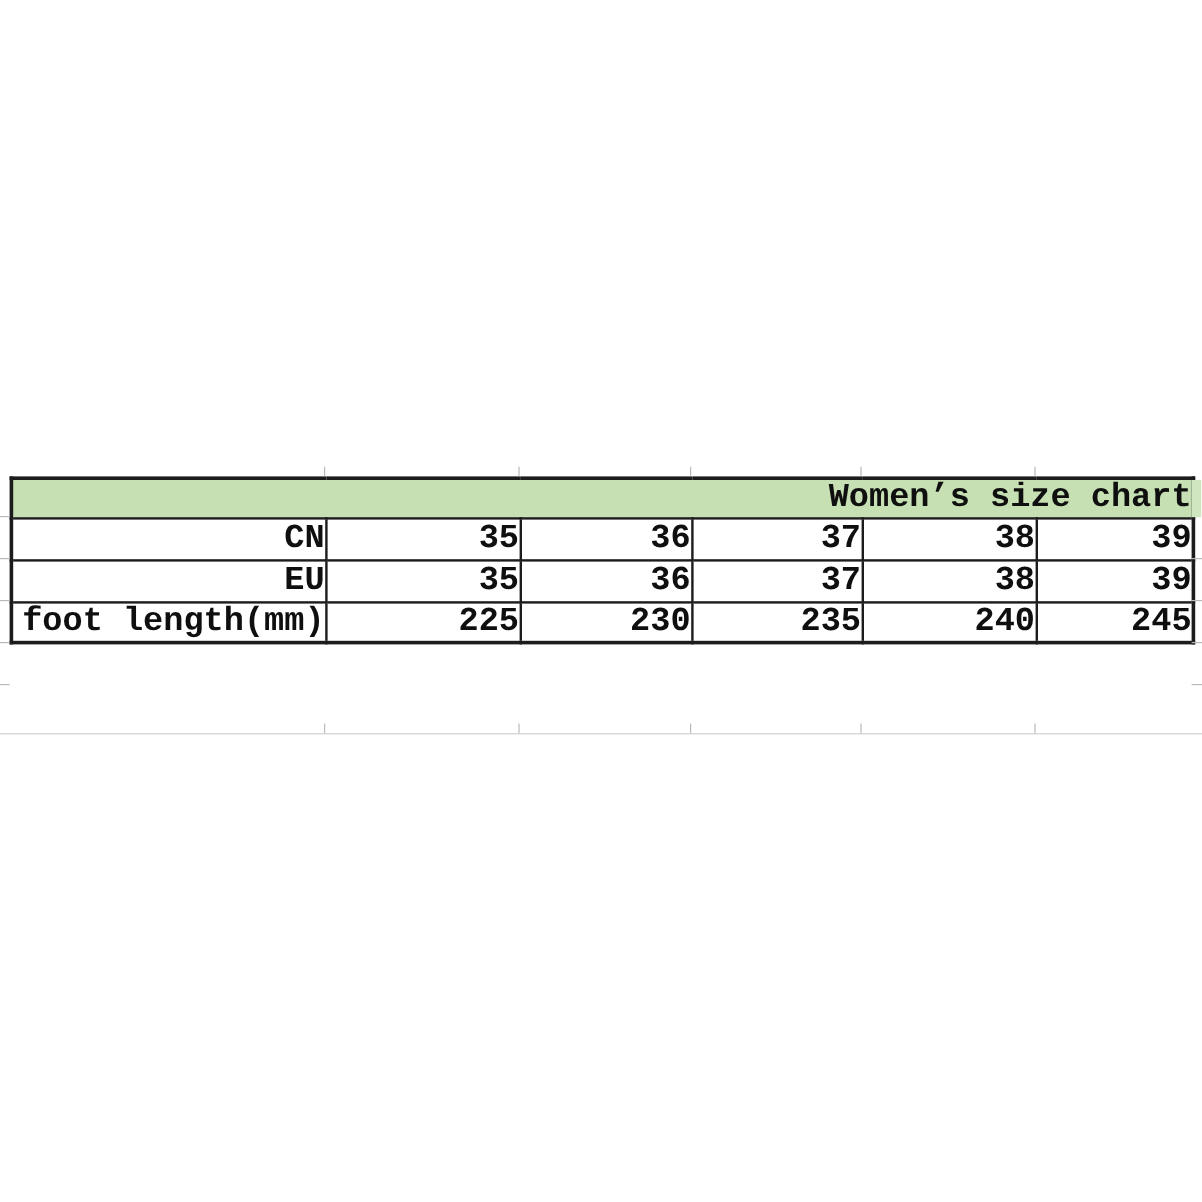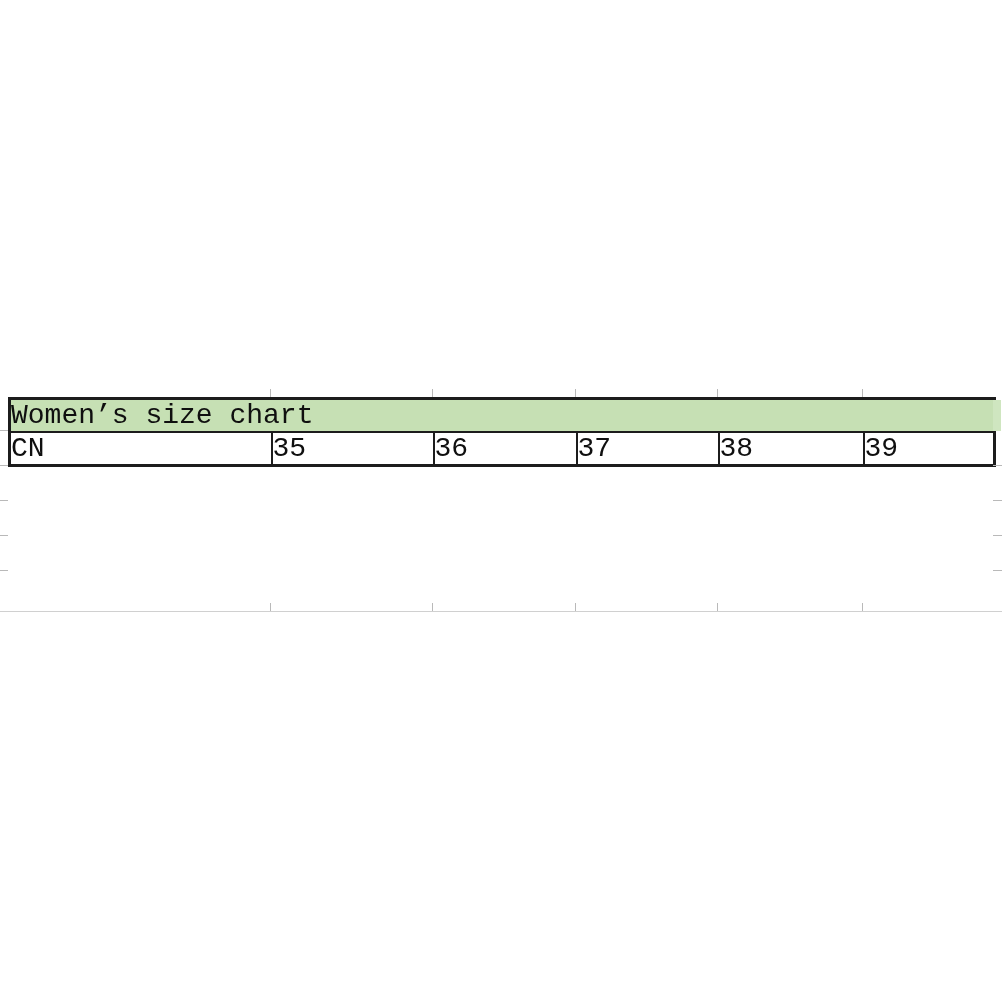--- a/index.html
+++ b/index.html
@@ -16,24 +16,24 @@
     position:absolute;
     left:8px; top:397px;
     width:985px;
     border-collapse:collapse;
     table-layout:fixed;
     border:3px solid #1c1c1c;
   }
   table.size-chart td, table.size-chart th {
     border:2px solid #1c1c1c;
     padding:0;
-    text-align:left;
+    text-align:right;
     vertical-align:middle;
     font-size:28px;
-    font-weight:400;
+    font-weight:700;
     white-space:nowrap;
     overflow:hidden;
   }
   th.title-cell {
     background:#c6e0b4;
     height:31px;
     font-size:29px;
     letter-spacing:0px;
   }
   tbody tr { height:35px; }
@@ -69,20 +69,36 @@
     </thead>
     <tbody>
       <tr>
         <td>CN</td>
         <td>35</td>
         <td>36</td>
         <td>37</td>
         <td>38</td>
         <td>39</td>
       </tr>
+      <tr>
+        <td>EU</td>
+        <td>35</td>
+        <td>36</td>
+        <td>37</td>
+        <td>38</td>
+        <td>39</td>
+      </tr>
+      <tr>
+        <td>foot length(mm)</td>
+        <td>225</td>
+        <td>230</td>
+        <td>235</td>
+        <td>240</td>
+        <td>245</td>
+      </tr>
     </tbody>
   </table>
 
   <div class="green-spill"></div>
 
   <div class="gridline" style="left:0;top:430px;width:8px;height:1px;"></div>
   <div class="gridline" style="left:0;top:465px;width:8px;height:1px;"></div>
   <div class="gridline" style="left:0;top:500px;width:8px;height:1px;"></div>
   <div class="gridline" style="left:0;top:535px;width:8px;height:1px;"></div>
   <div class="gridline" style="left:0;top:570px;width:8px;height:1px;"></div>

